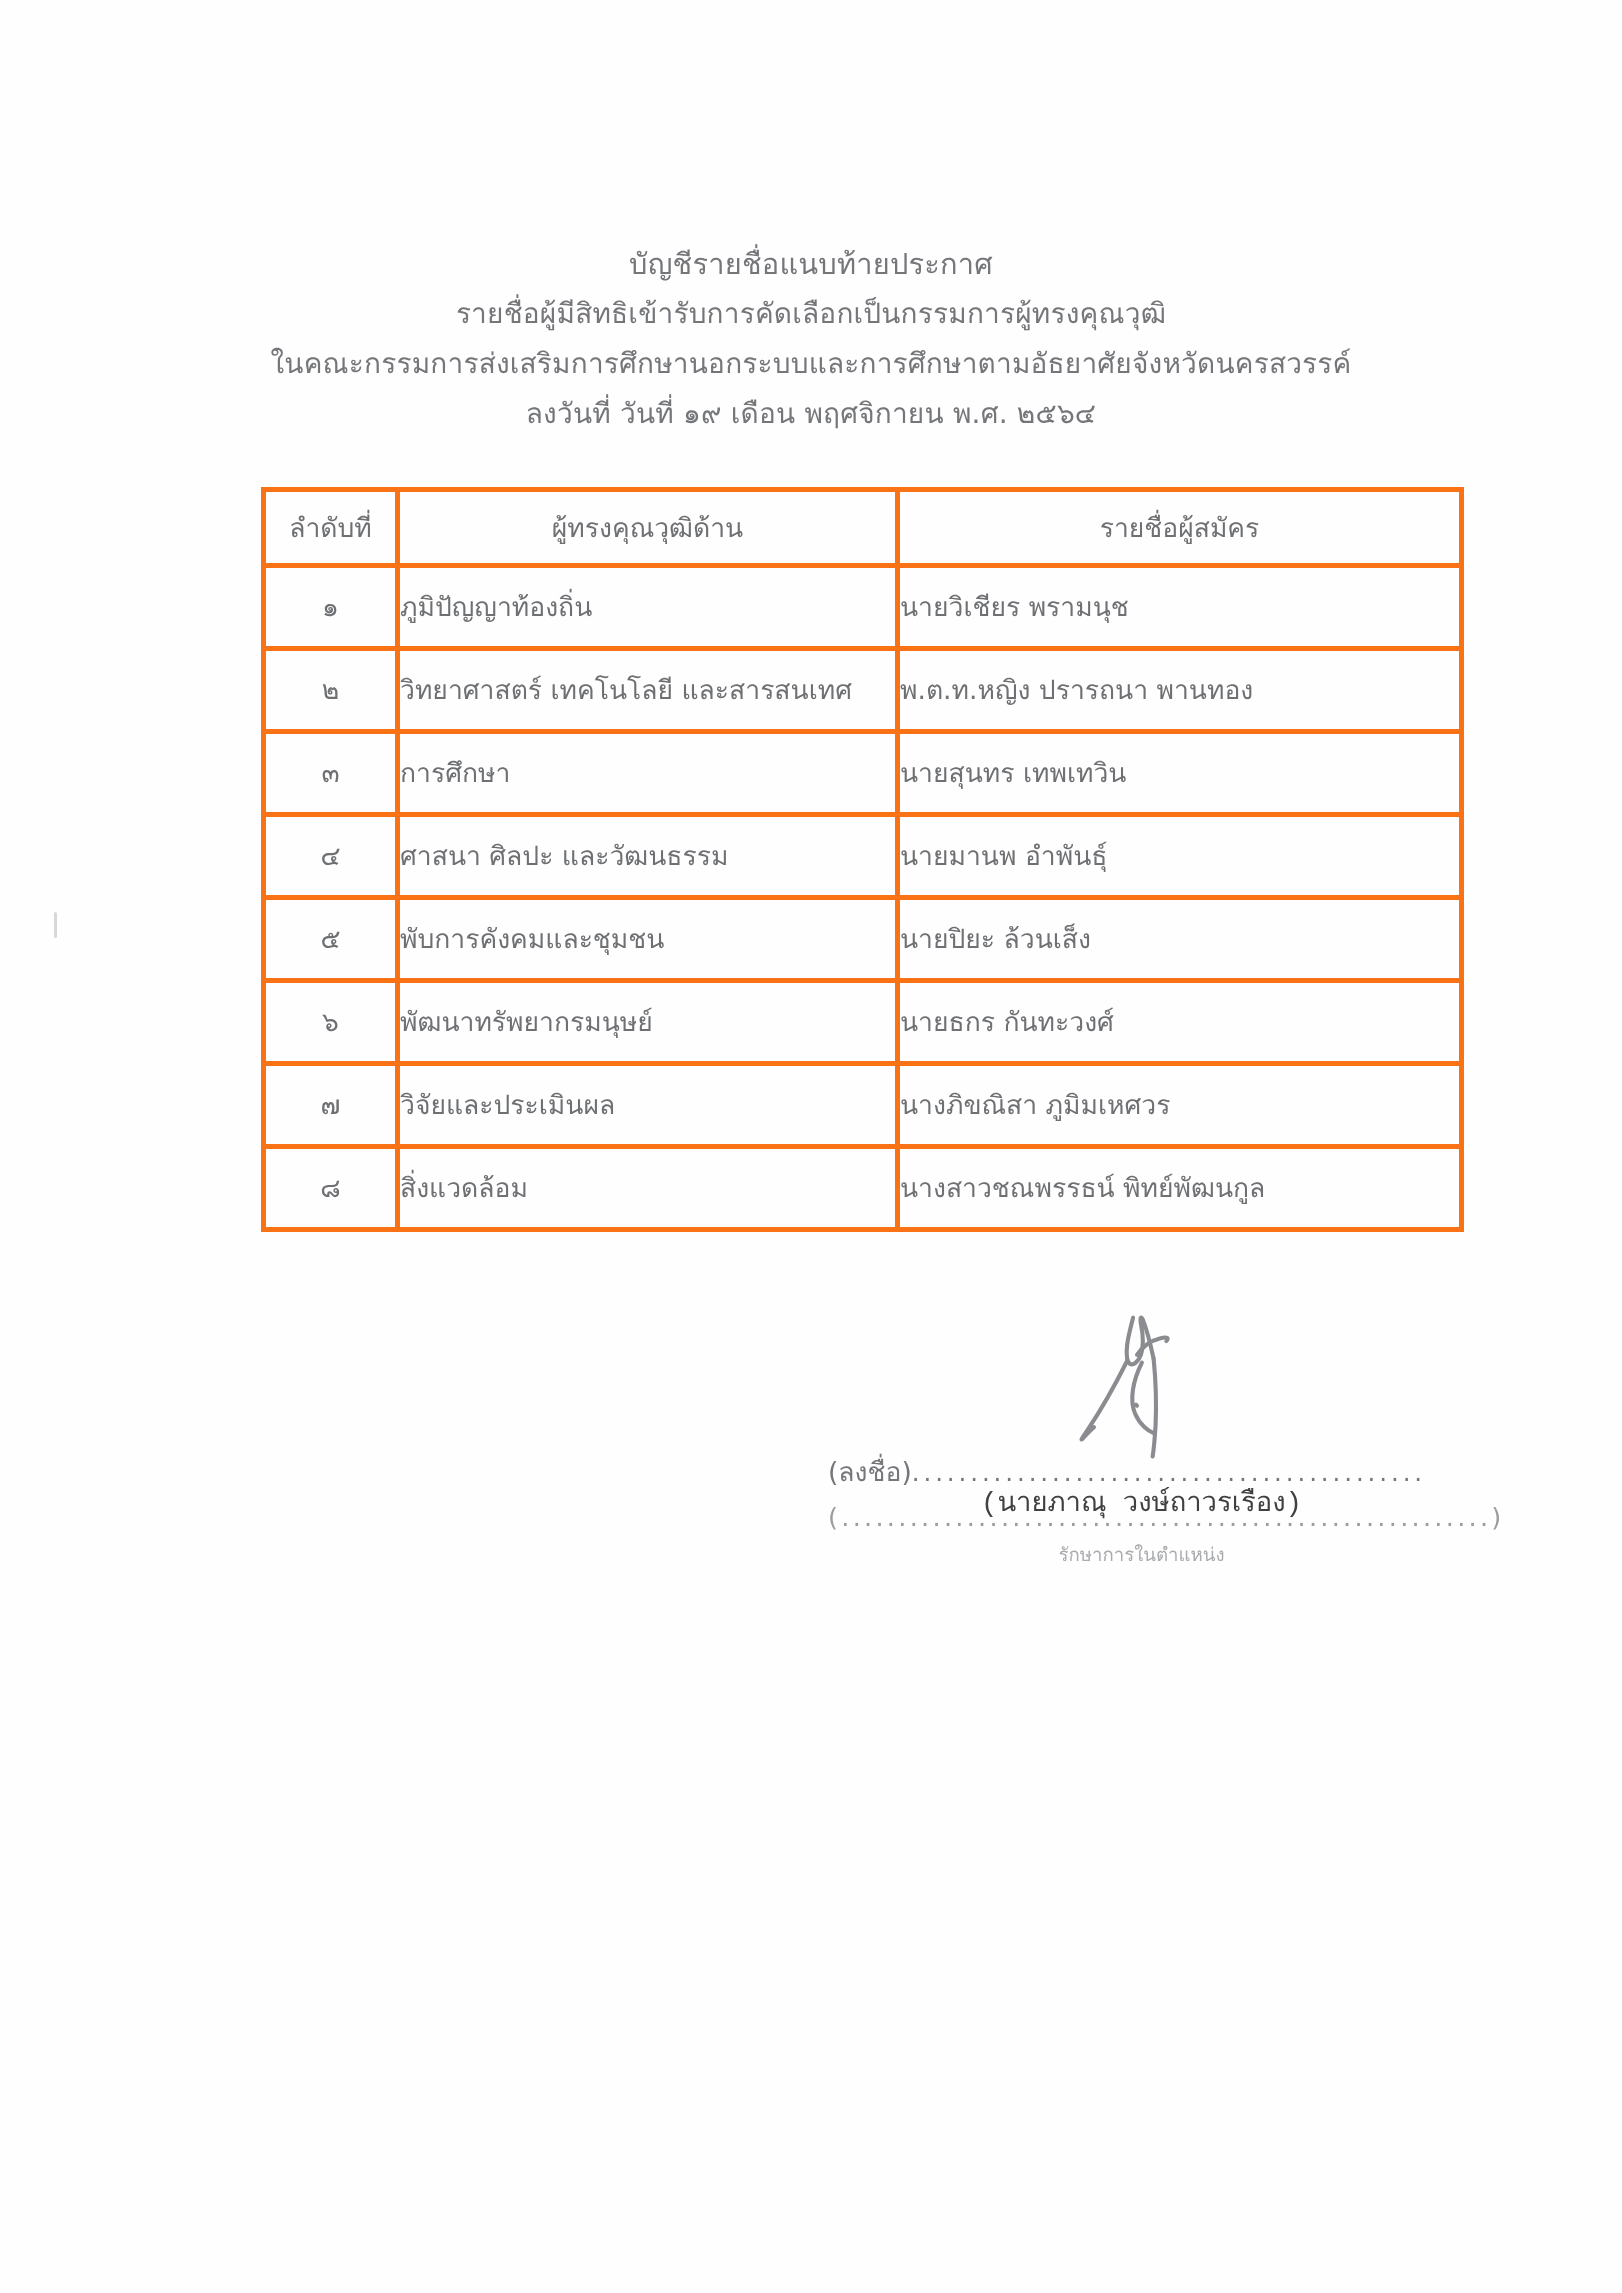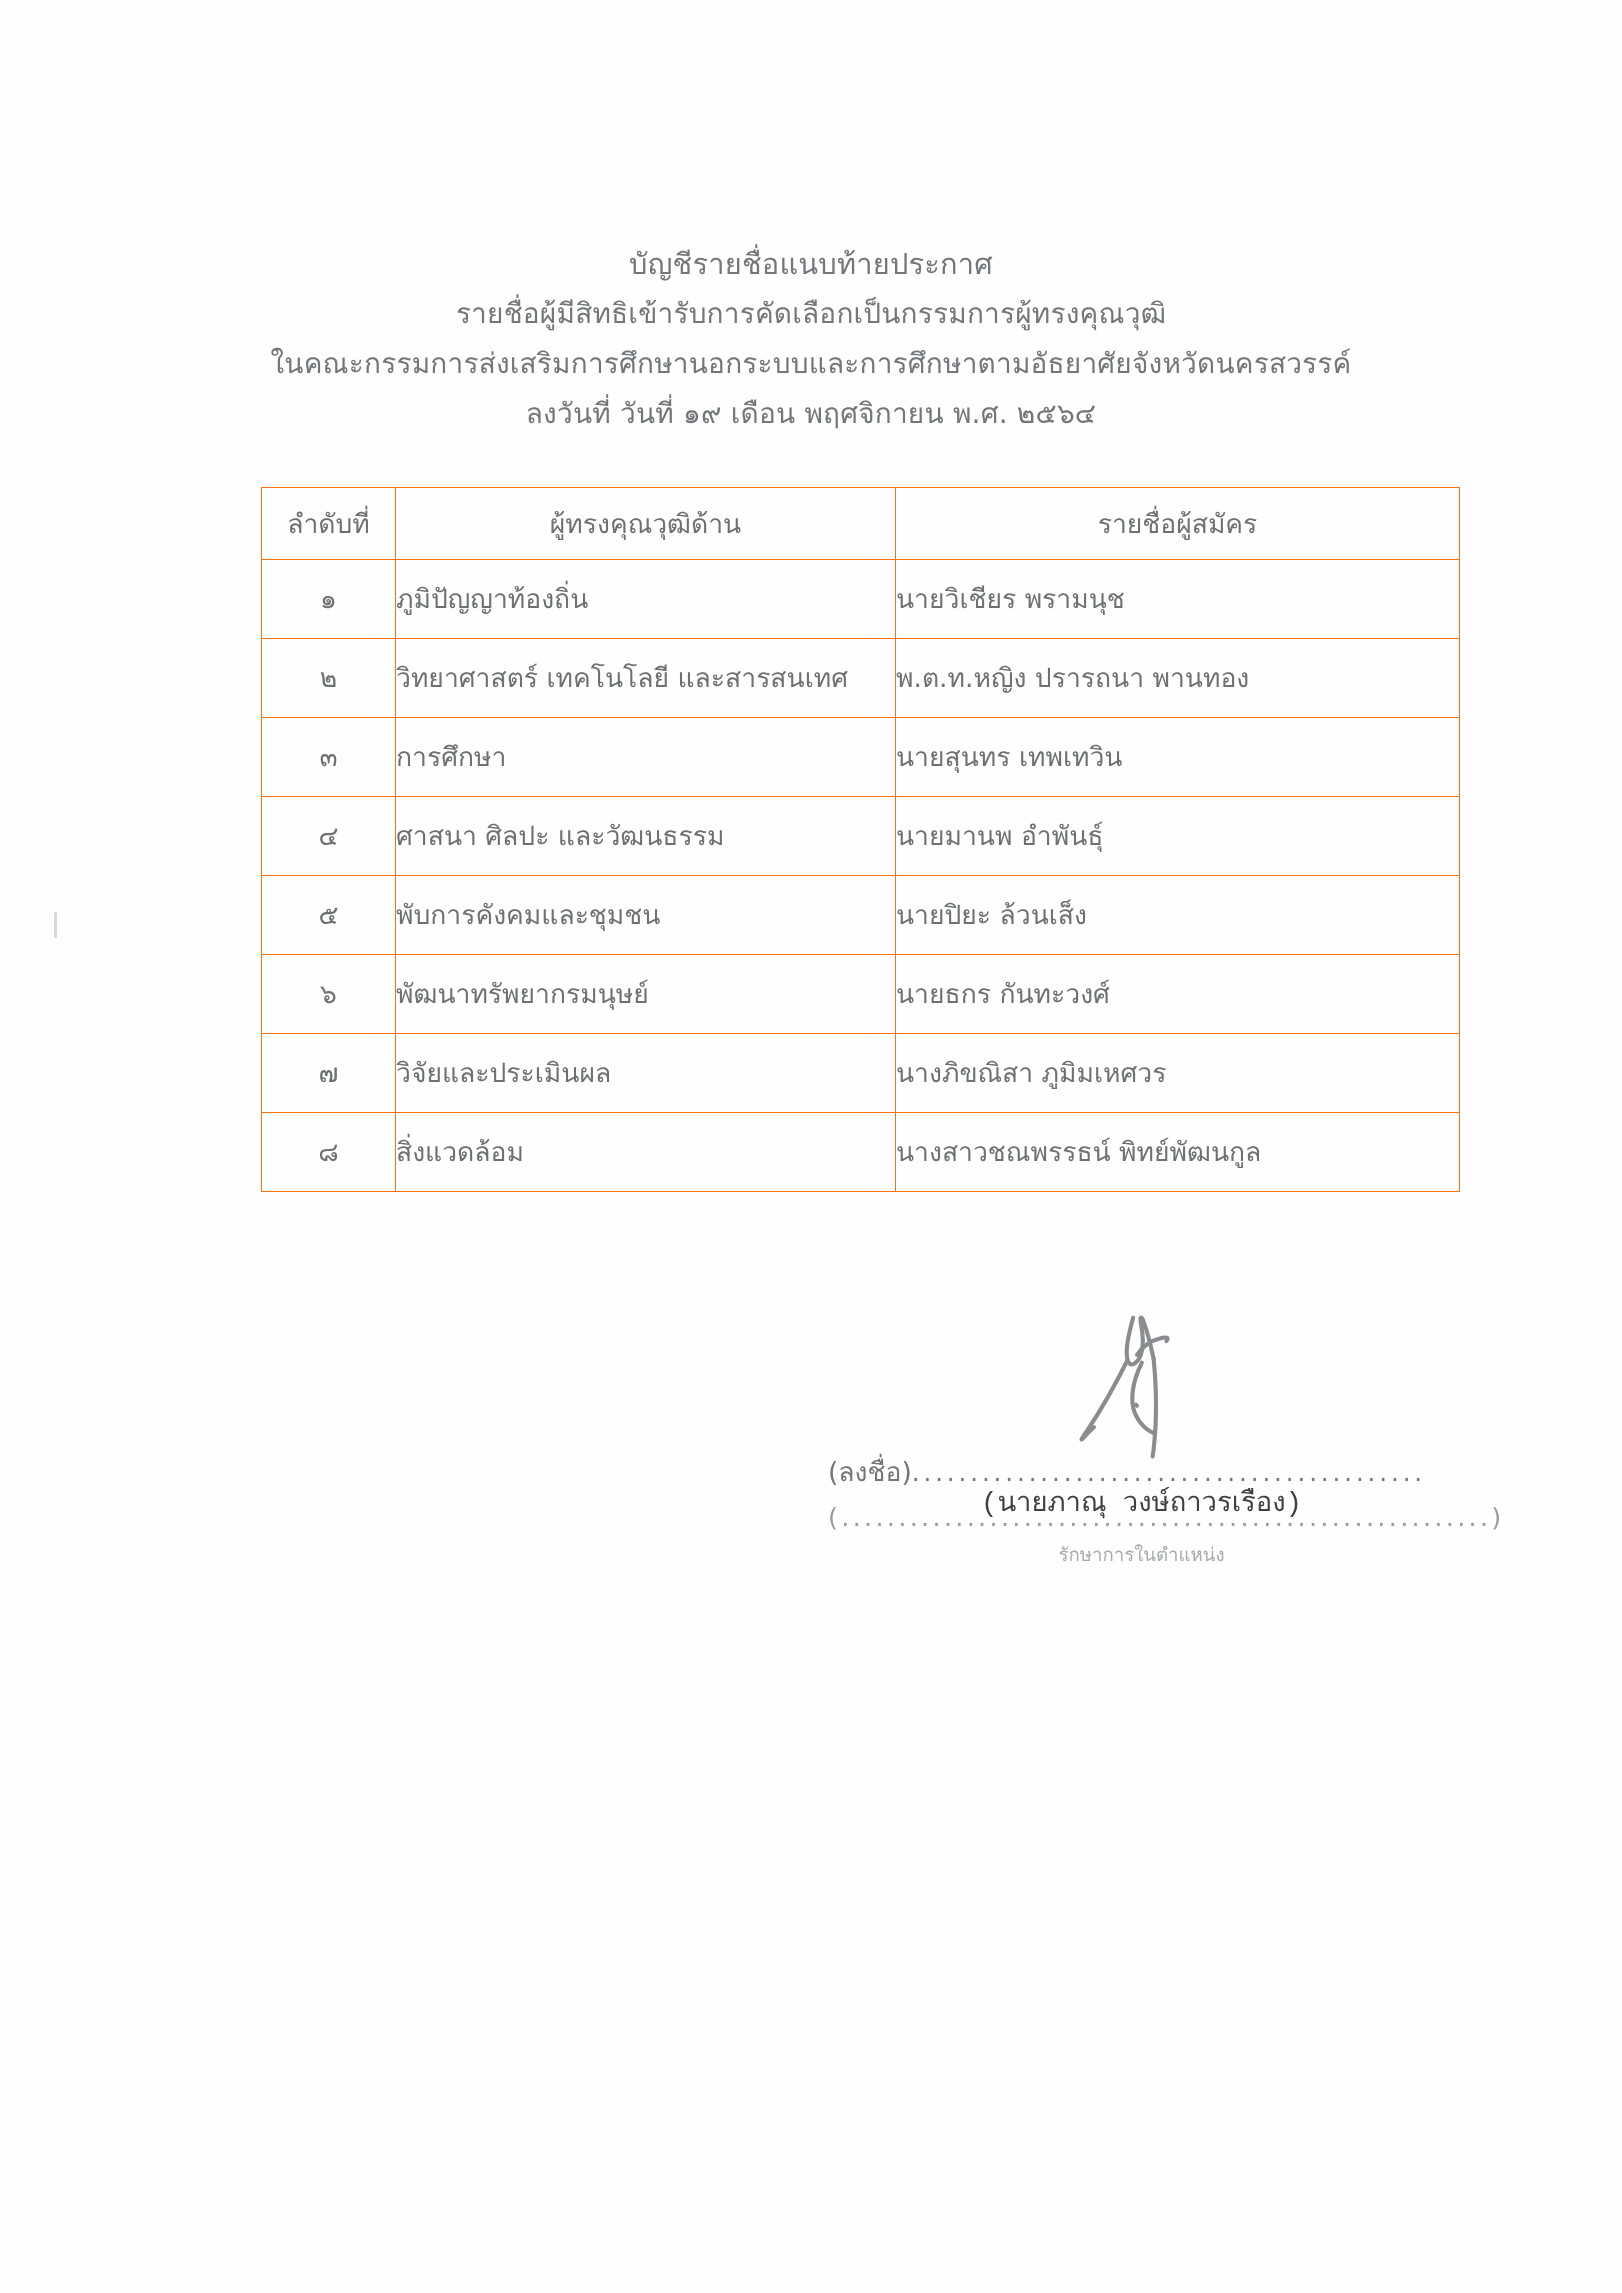--- a/index.html
+++ b/index.html
@@ -58,21 +58,21 @@
     left: 261px;
     top: 487px;
     width: 1198px;
   }
   table.roster {
     border-collapse: collapse;
     width: 1198px;
     table-layout: fixed;
   }
   table.roster td, table.roster th {
-    border: 1px solid #f97316;
+    border: 5px solid #f97316;
     padding: 0;
     vertical-align: middle;
     font-weight: normal;
     color: #6e7073;
   }
   table.roster th {
     height: 71px;
     text-align: center;
     font-size: 26.5px;
   }

